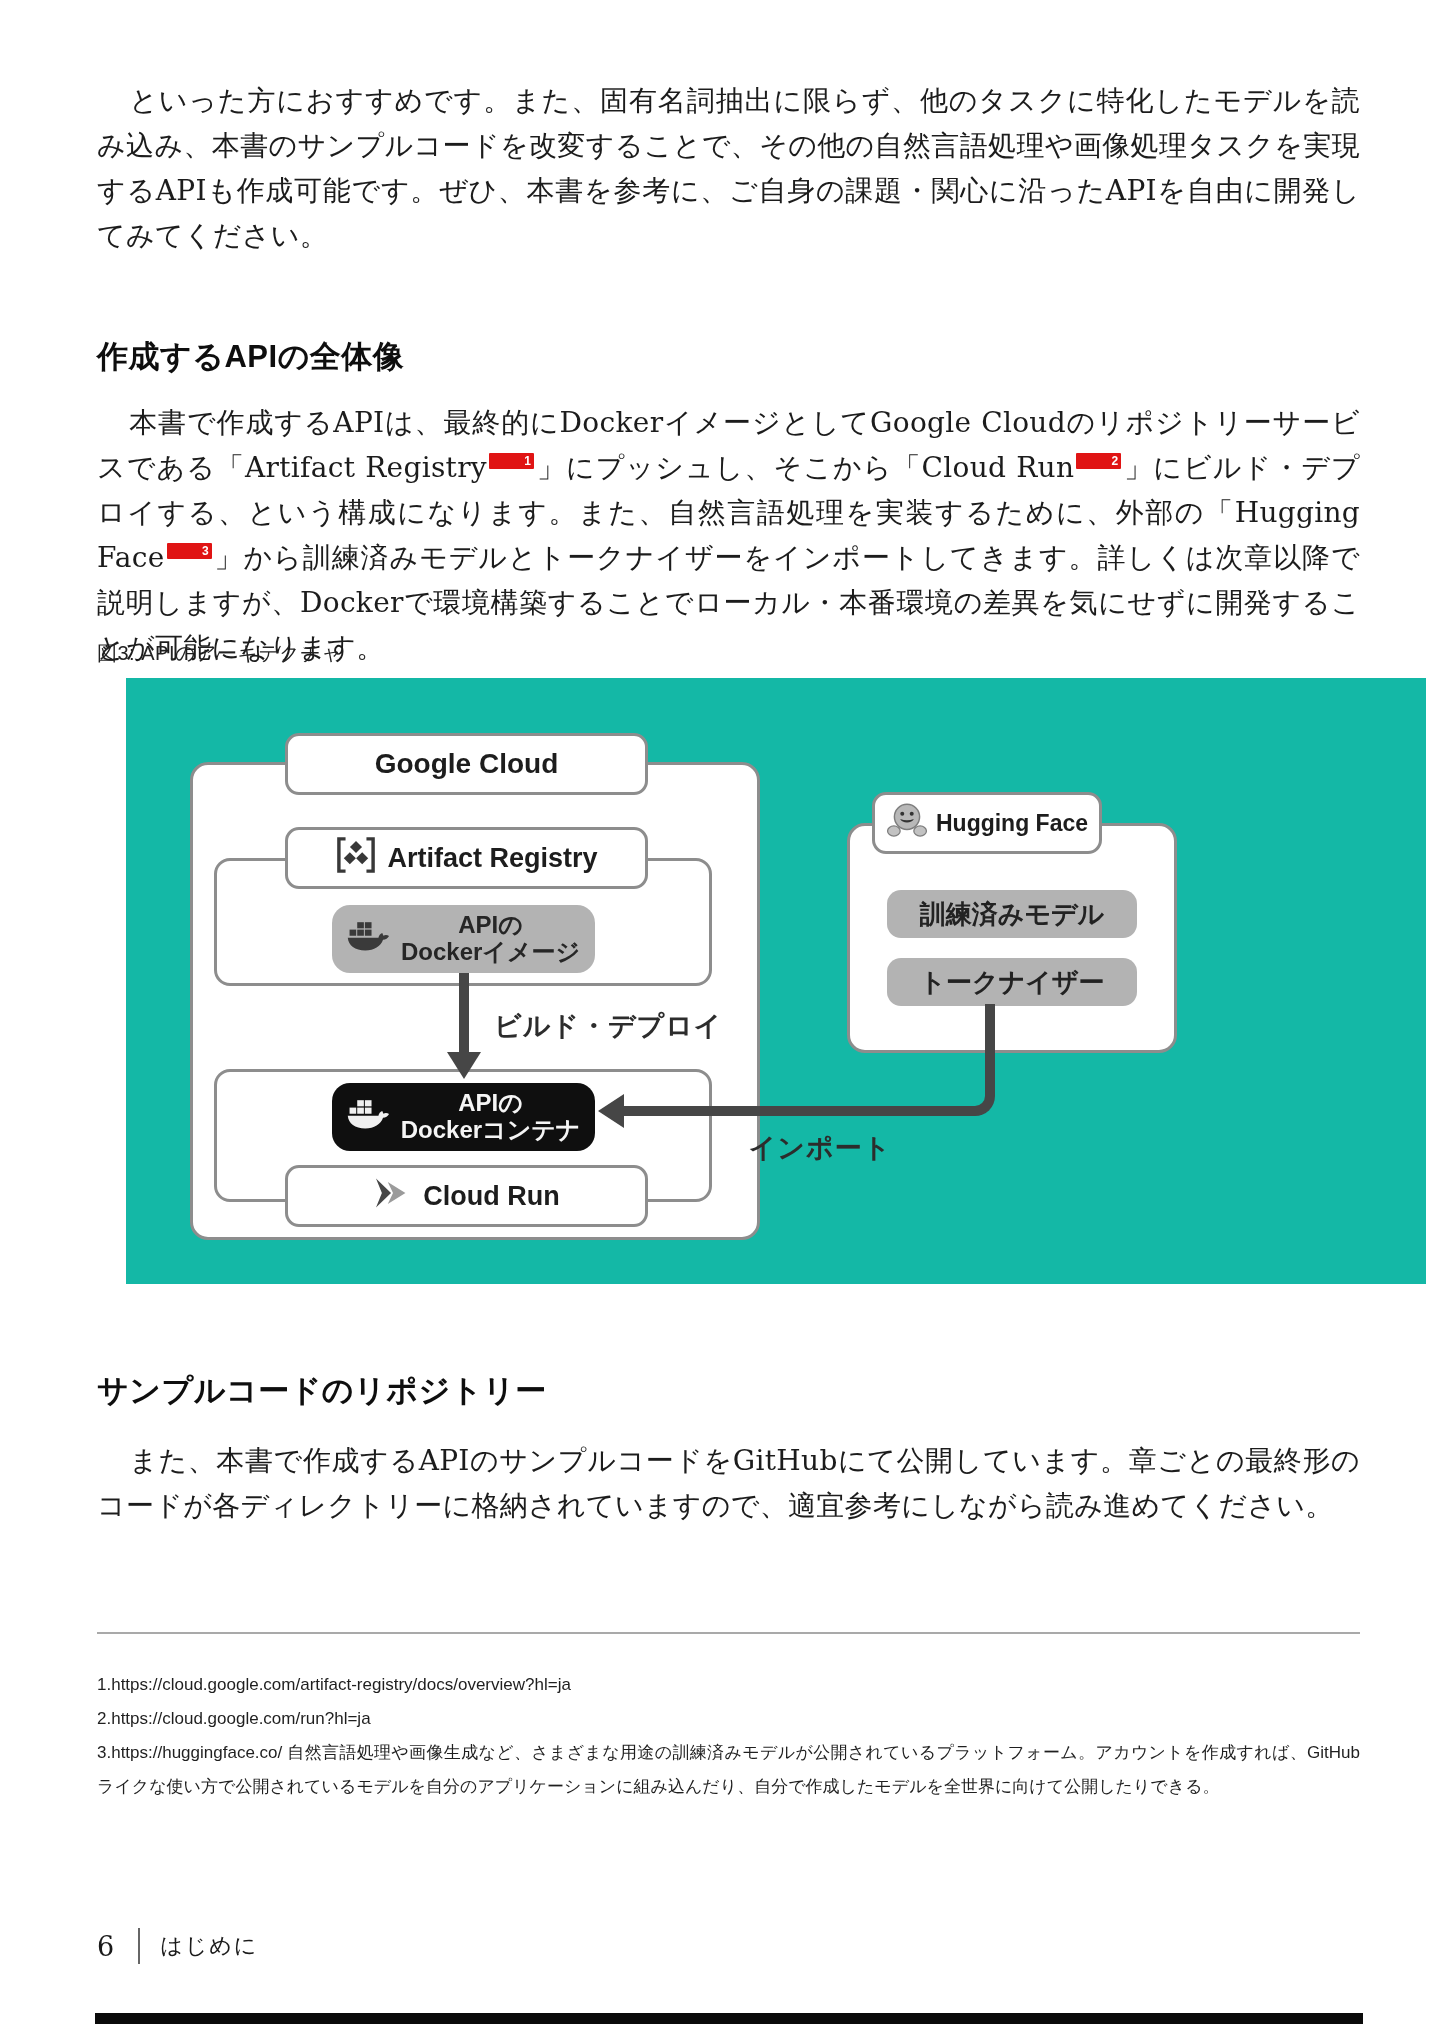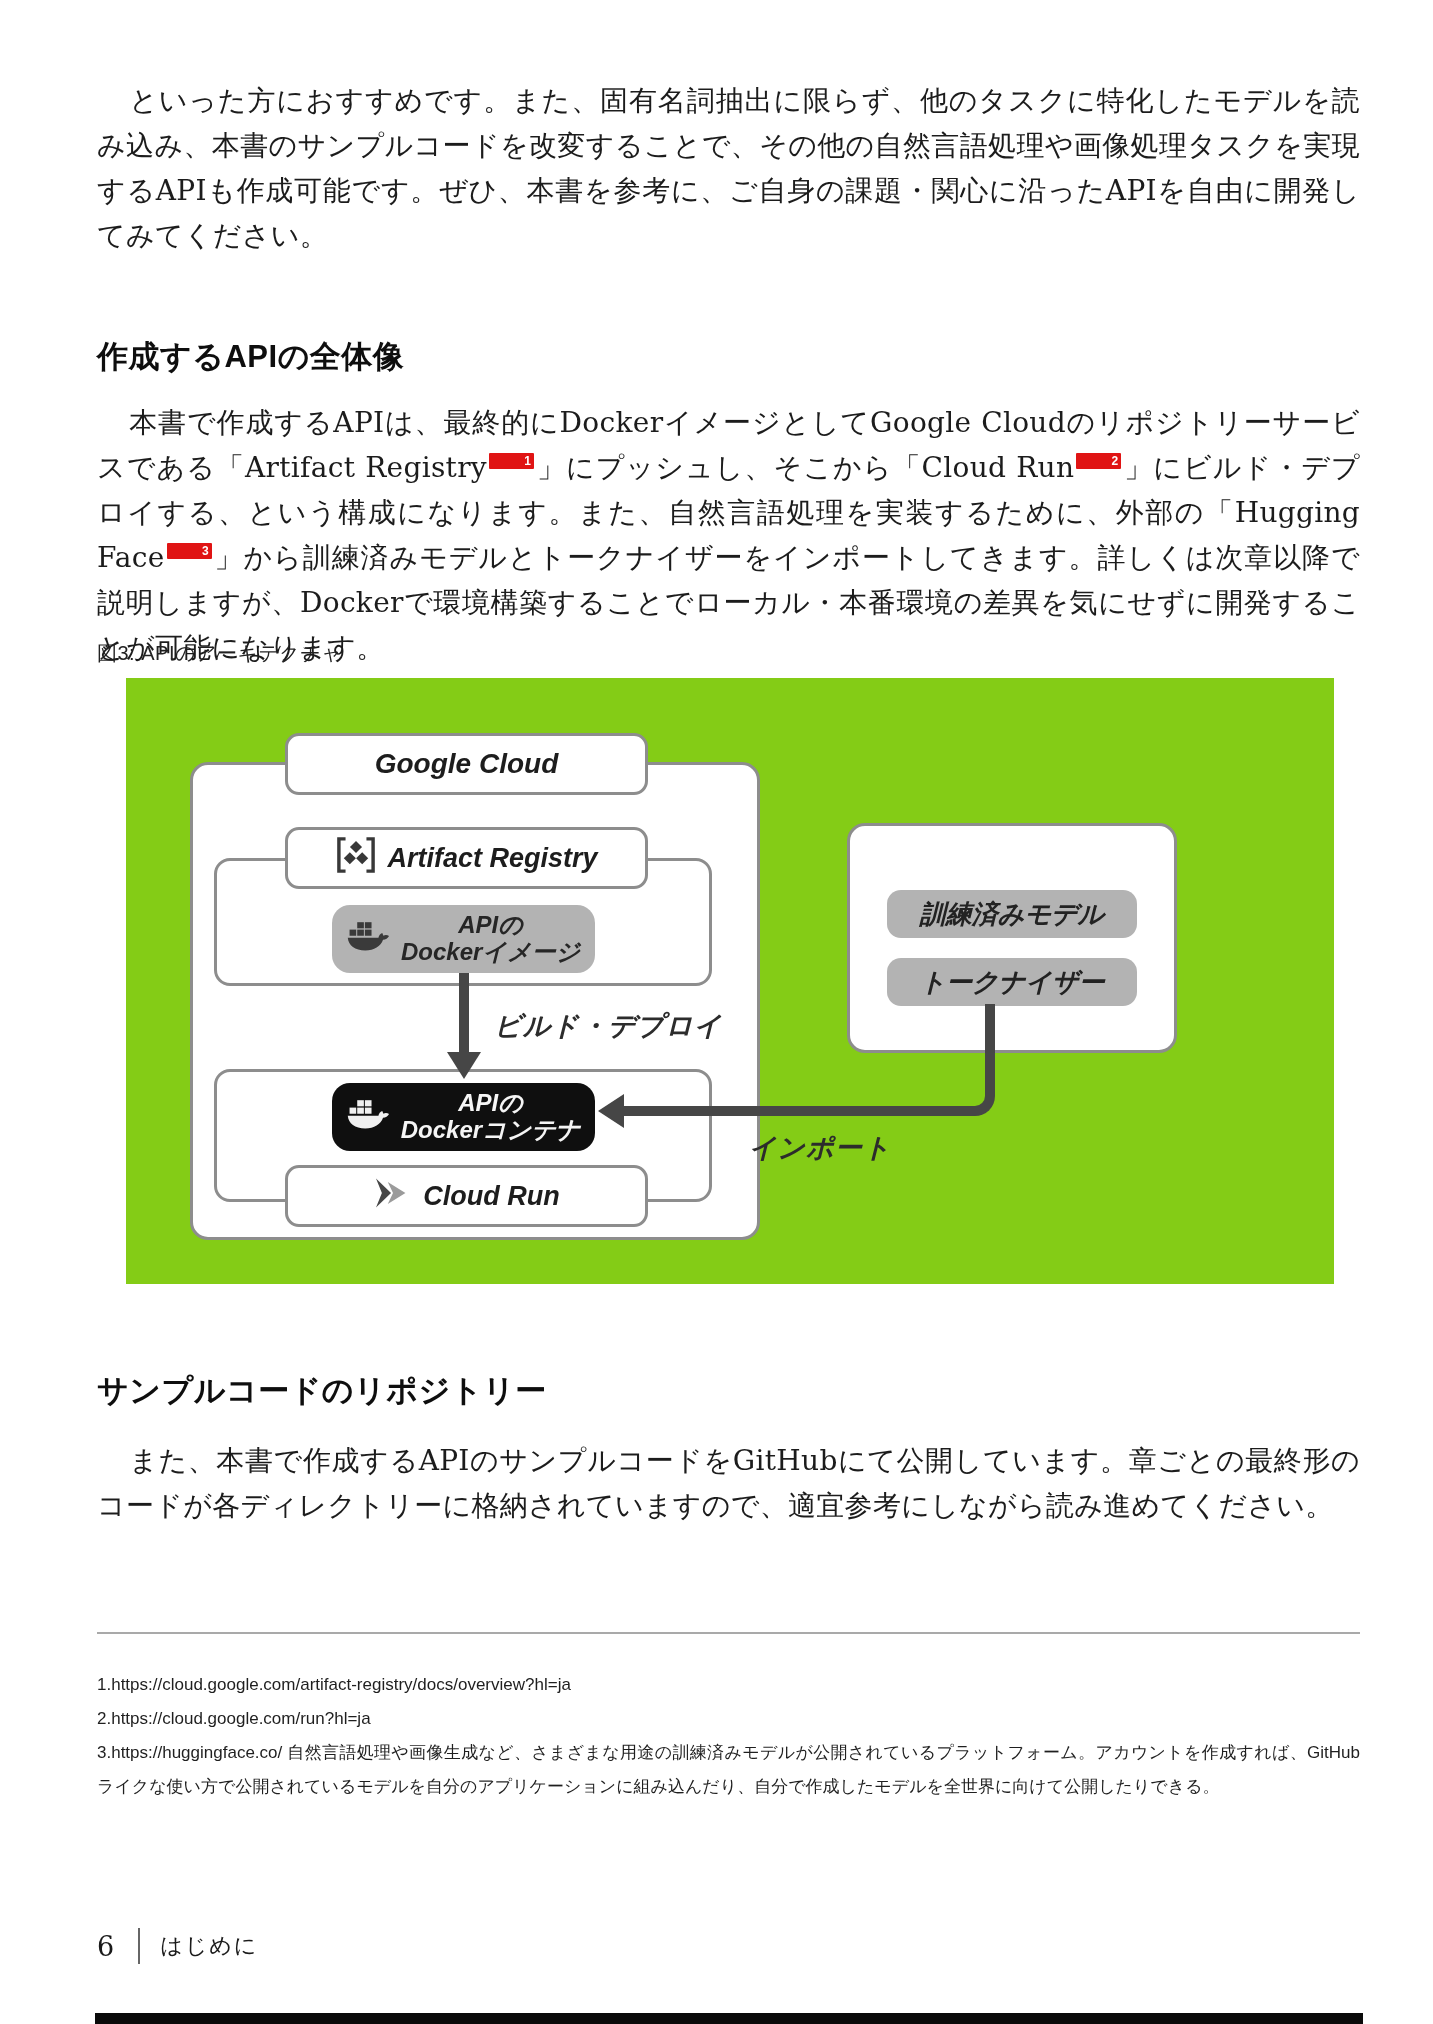--- a/index.html
+++ b/index.html
@@ -23,21 +23,21 @@
     font-size:12px;font-weight:bold;line-height:16px;height:16px;min-width:9px;
     padding:0 3px;margin:0 2px;vertical-align:12px;text-align:center;border-radius:1px;
     cursor:pointer;
   }
   .fig-caption{
     position:absolute;left:97px;top:640px;
     font-family:"Liberation Sans","DejaVu Sans",sans-serif;
     font-size:20px;color:#222;letter-spacing:.5px;
   }
   
-  .diagram{position:absolute;left:126px;top:678px;width:1208px;height:606px;background:#84cc16;font-style:italic;}
+  .diagram{position:absolute;left:126px;top:678px;width:1300px;height:606px;background:#14b8a6;}
   .diagram *{box-sizing:border-box;}
   .dg-container{
     position:absolute;background:#ffffff;border:3px solid #8d8d8d;border-radius:18px;
   }
   .label-box{
     position:absolute;background:#ffffff;border:3px solid #8d8d8d;border-radius:14px;
     display:flex;align-items:center;justify-content:center;gap:10px;
     font-family:"Liberation Sans","DejaVu Sans",sans-serif;
     font-weight:700;font-size:27px;color:#1d1d1d;
   }
@@ -186,20 +186,35 @@
     <div class="label-box cr-label">
       <span class="dg-icon">
         <svg width="40" height="34" viewBox="0 0 30 26">
           <polygon points="2,2 13.5,13 2,24 6.5,13" fill="#474747"></polygon>
           <polygon points="11,4.5 24.5,13 11,21.5 15,13" fill="#9b9b9b"></polygon>
         </svg>
       </span>
       <span>Cloud Run</span>
     </div>
 
+    <div class="label-box hf-label">
+      <span class="dg-icon">
+        <svg width="42" height="36" viewBox="0 0 40 34">
+          <circle cx="20" cy="14" r="12" fill="#b8b8b8" stroke="#7d7d7d" stroke-width="1.4"></circle>
+          <circle cx="15.5" cy="11" r="1.9" fill="#333"></circle>
+          <circle cx="24.5" cy="11" r="1.9" fill="#333"></circle>
+          <path d="M13.5 16 c1.6 4.4 11.4 4.4 13 0 c-4.2 1.7 -8.8 1.7 -13 0 z" fill="#333"></path>
+          <g fill="#c2c2c2" stroke="#7d7d7d" stroke-width="1.2">
+            <ellipse cx="7.5" cy="27.5" rx="6" ry="4.8"></ellipse>
+            <ellipse cx="32.5" cy="27.5" rx="6" ry="4.8"></ellipse>
+          </g>
+        </svg>
+      </span>
+      <span>Hugging Face</span>
+    </div>
 
     <div class="gray-pill trained-model">訓練済みモデル</div>
     <div class="gray-pill tokenizer">トークナイザー</div>
 
     <div class="import-path"></div>
     <div class="arrow-head-left"></div>
     <div class="flow-label import-label">インポート</div>
 
   </div>
 

